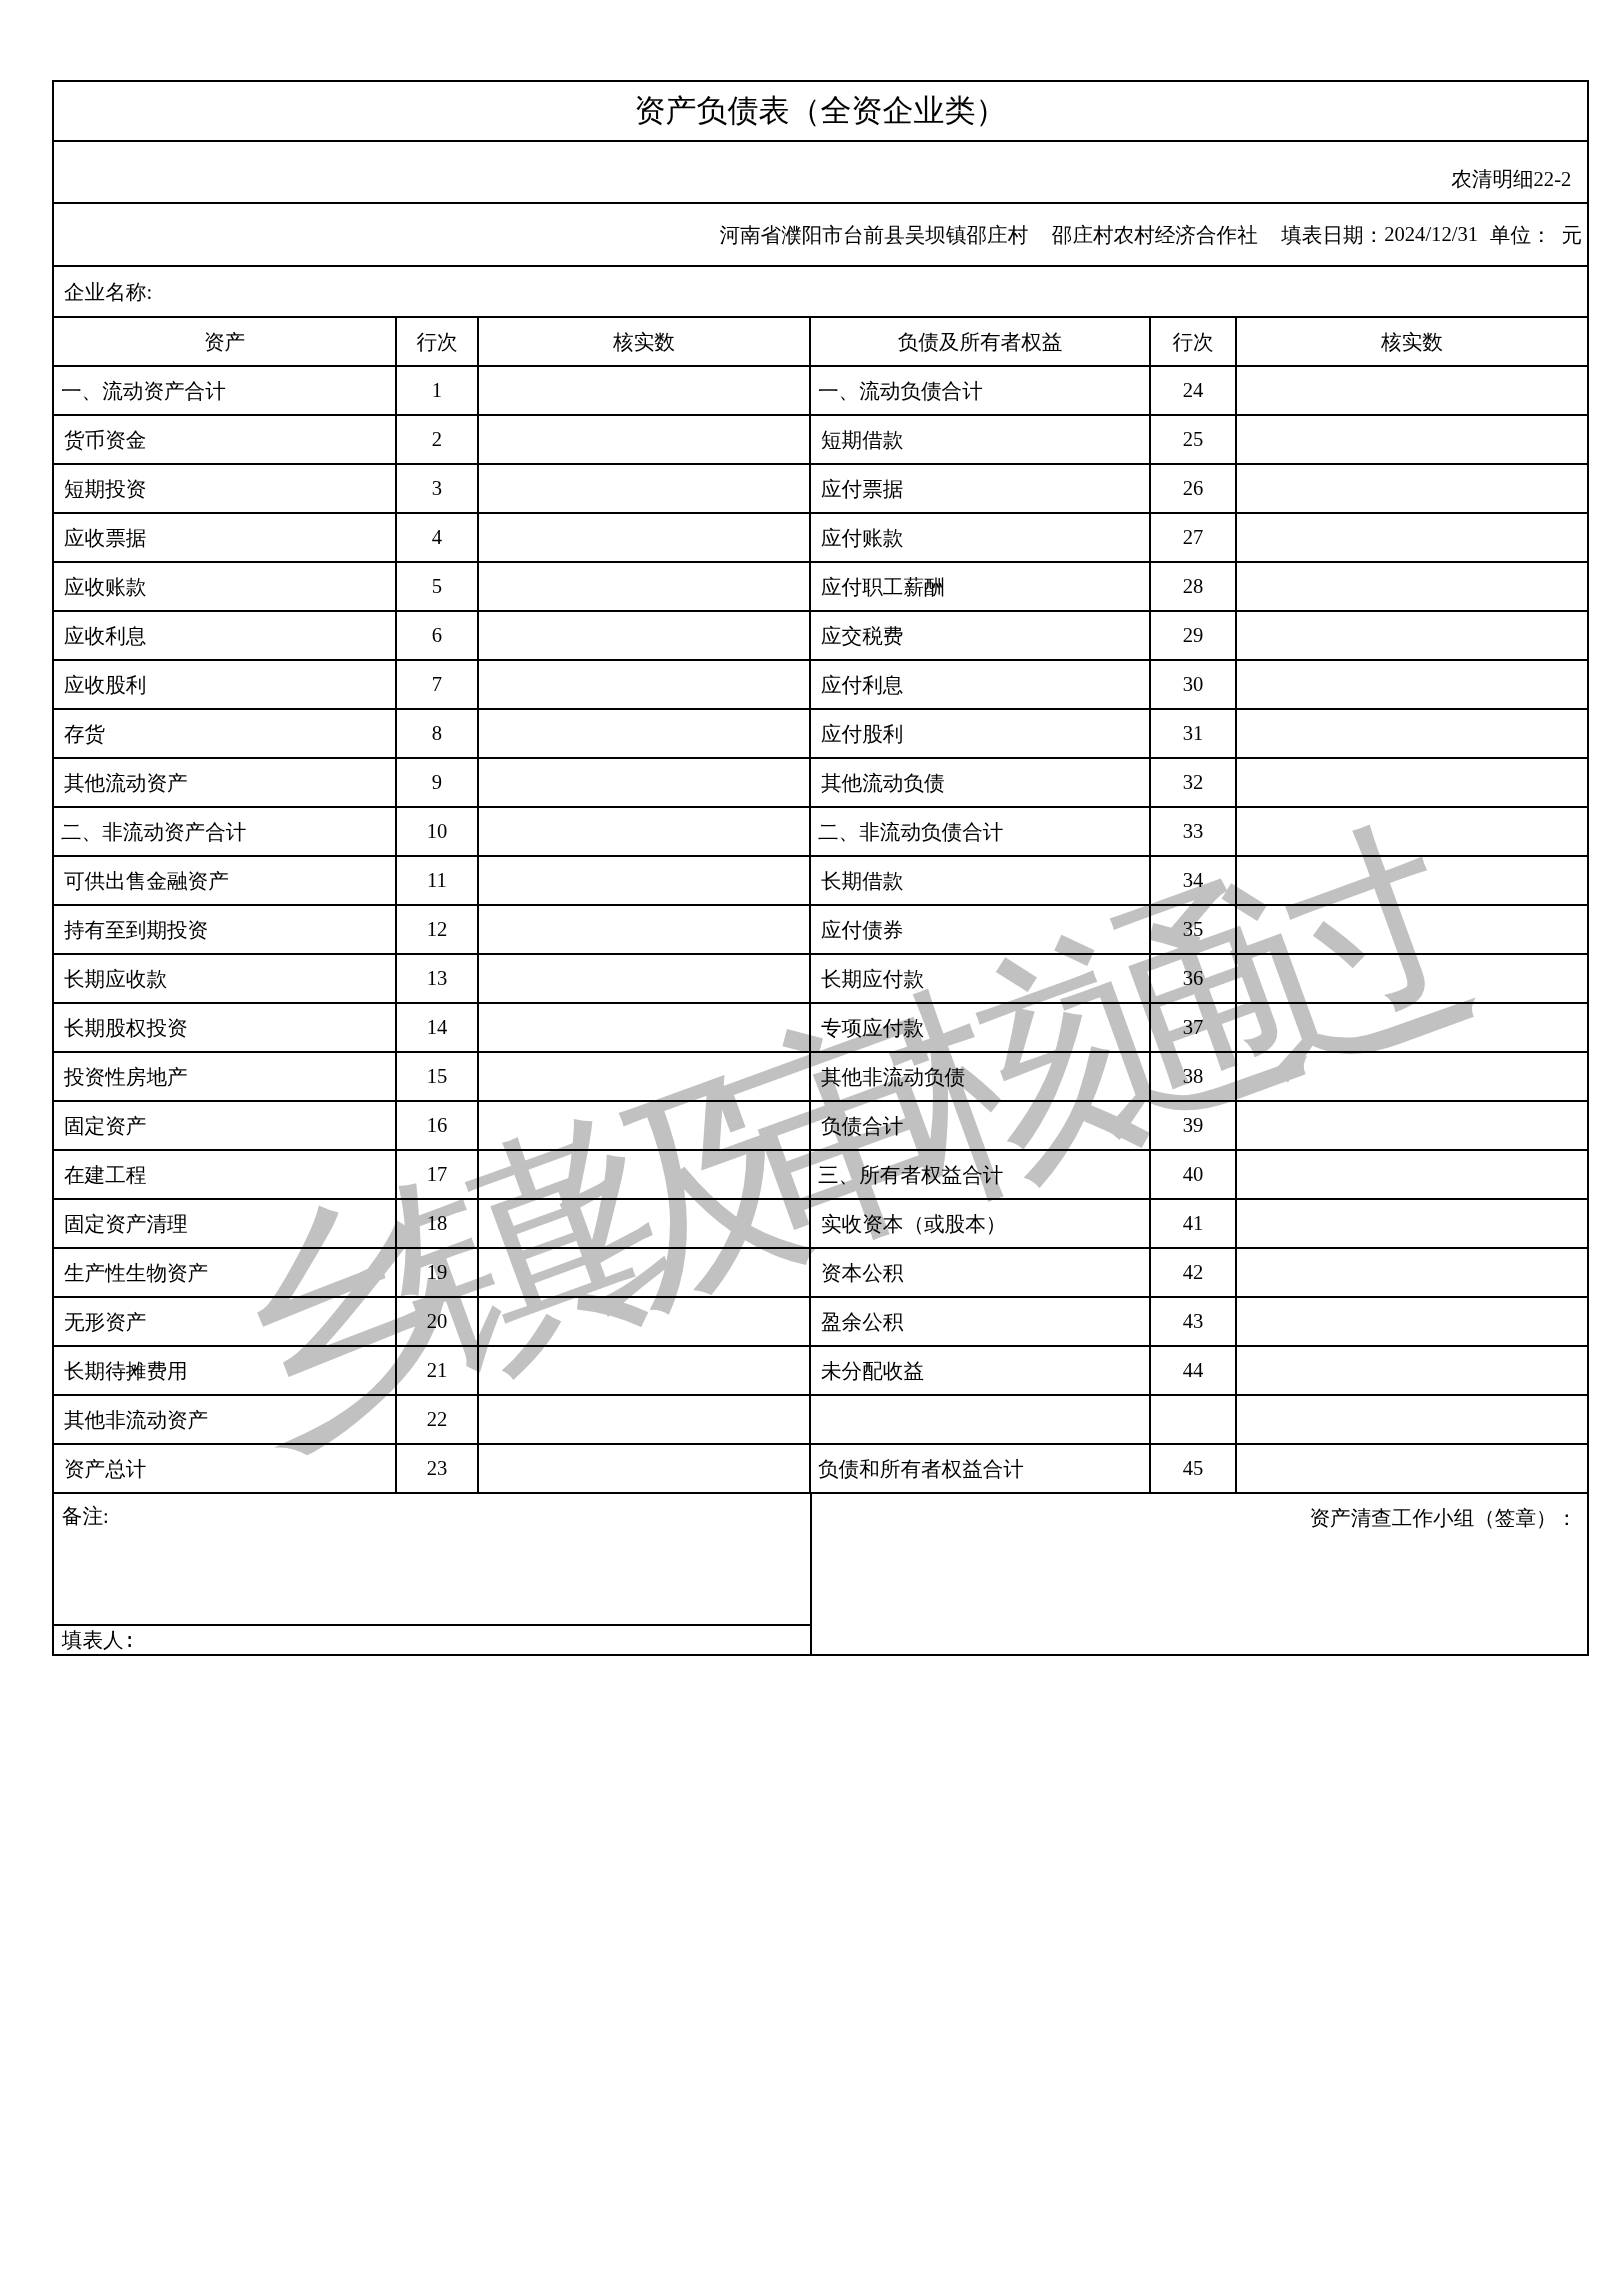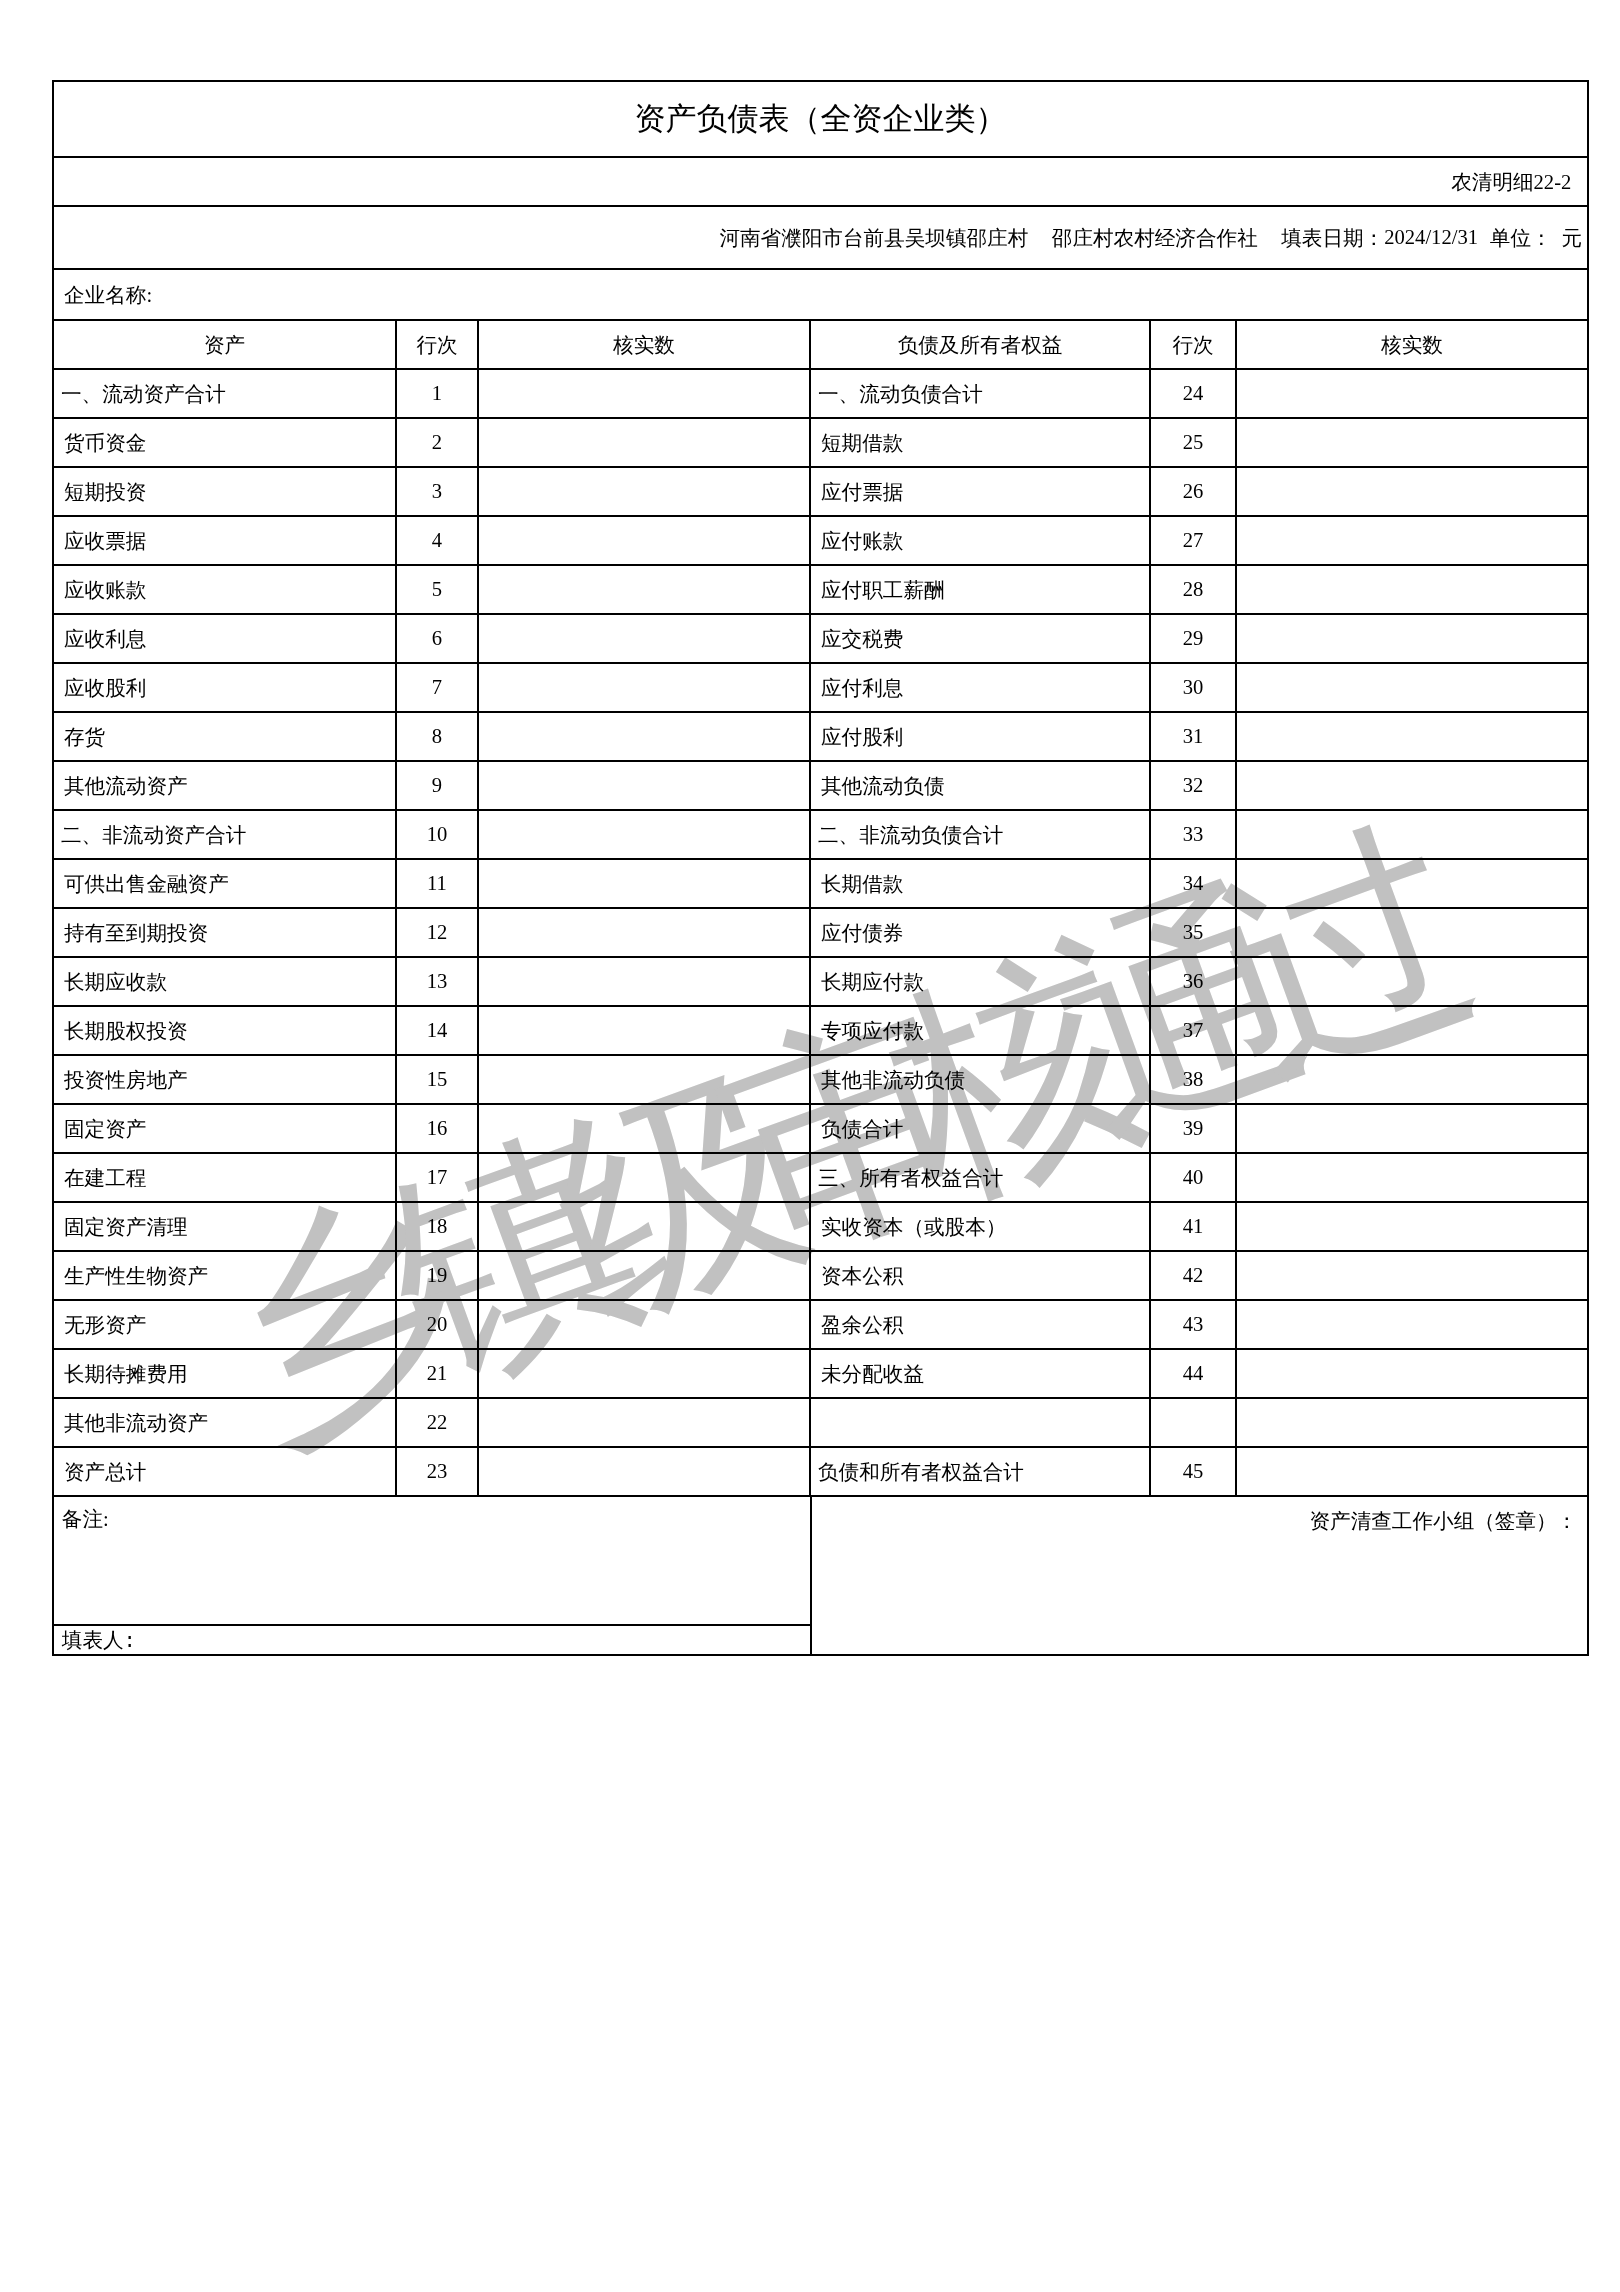--- a/index.html
+++ b/index.html
@@ -28,22 +28,22 @@
     position:absolute;
     left:52px;top:80px;
     width:1537px;height:1576px;
     box-sizing:border-box;
     border:2px solid #000;
     z-index:1;
     display:flex;flex-direction:column;
     font-size:20.6px;
   }
   .hrow{box-sizing:border-box;border-bottom:2px solid #000;display:flex;align-items:center;flex:none;}
-  .title-row{height:76px;justify-content:center;font-size:31px;}
-  .code-row{height:49px;justify-content:flex-end;padding-right:15.7px;}
+  .title-row{height:60px;justify-content:center;font-size:31px;}
+  .code-row{height:49px;justify-content:flex-end;padding-right:15.7px;margin-top:13px;}
   .addr-row{height:63px;justify-content:flex-end;padding-right:5px;}
   .company-row{height:51px;justify-content:flex-start;padding-left:10px;}
   .addr-row .gap-l{margin-left:23.5px;}
   .addr-row .gap-m{margin-left:11.8px;}
   .addr-row .gap-s{margin-left:9.8px;}
   
   .grid-row{box-sizing:border-box;border-bottom:2px solid #000;display:flex;height:49px;flex:none;}
   .c{box-sizing:border-box;border-right:2px solid #000;display:flex;align-items:center;overflow:hidden;}
   .c:last-child{border-right:none;}
   .c1{width:343px;}

